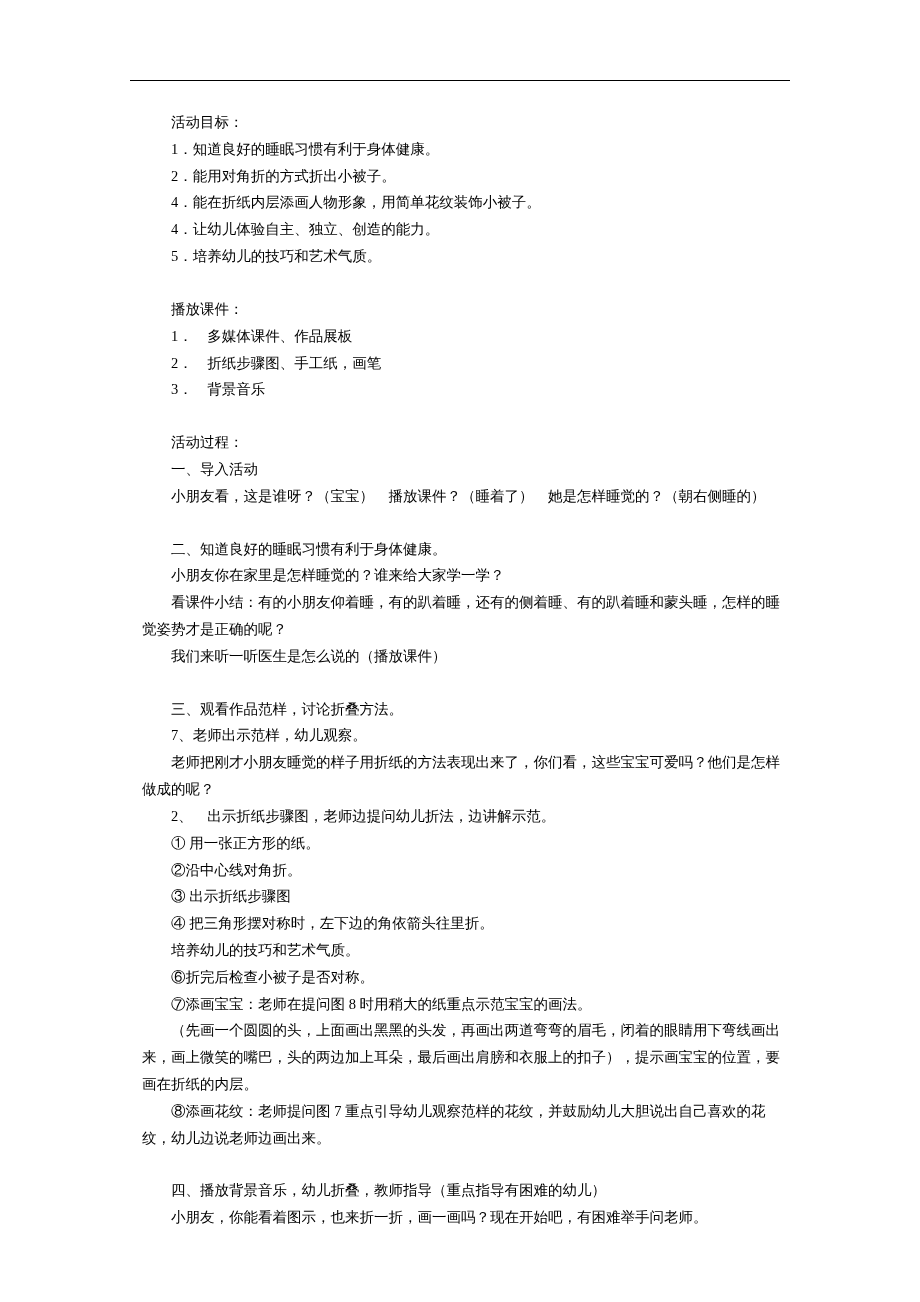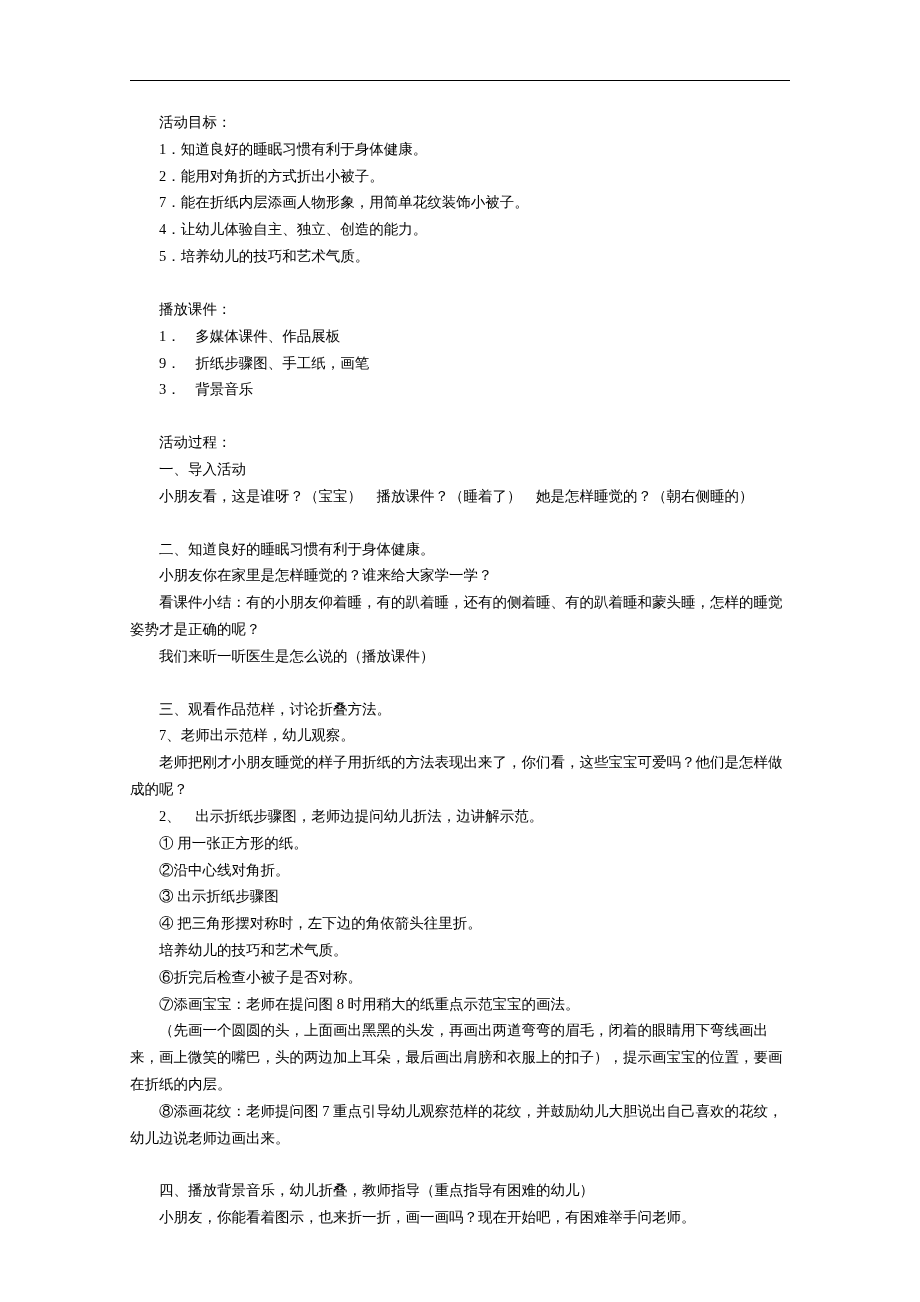--- a/index.html
+++ b/index.html
@@ -17,42 +17,43 @@
       line-height: 1.85;
       color: #000000;
     }
     .divider {
       border: none;
       border-top: 1px solid #000000;
       margin-bottom: 28px;
     }
     .para {
       text-indent: 2em;
+      margin-left: 12px;
     }
     .spacer {
       height: 26px;
     }
   </style>
 </head>
 <body>
 
 <hr class="divider">
 
 <p class="para">活动目标：</p>
 <p class="para">1．知道良好的睡眠习惯有利于身体健康。</p>
 <p class="para">2．能用对角折的方式折出小被子。</p>
-<p class="para">7．能在折纸内层添画人物形象，用简单花纹装饰小被子。</p>
+<p class="para">4．能在折纸内层添画人物形象，用简单花纹装饰小被子。</p>
 <p class="para">4．让幼儿体验自主、独立、创造的能力。</p>
 <p class="para">5．培养幼儿的技巧和艺术气质。</p>
 
 <div class="spacer"></div>
 
 <p class="para">播放课件：</p>
 <p class="para">1．　多媒体课件、作品展板</p>
-<p class="para">9．　折纸步骤图、手工纸，画笔</p>
+<p class="para">2．　折纸步骤图、手工纸，画笔</p>
 <p class="para">3．　背景音乐</p>
 
 <div class="spacer"></div>
 
 <p class="para">活动过程：</p>
 <p class="para">一、导入活动</p>
 <p class="para">小朋友看，这是谁呀？（宝宝）　播放课件？（睡着了）　她是怎样睡觉的？（朝右侧睡的）</p>
 
 <div class="spacer"></div>
 

